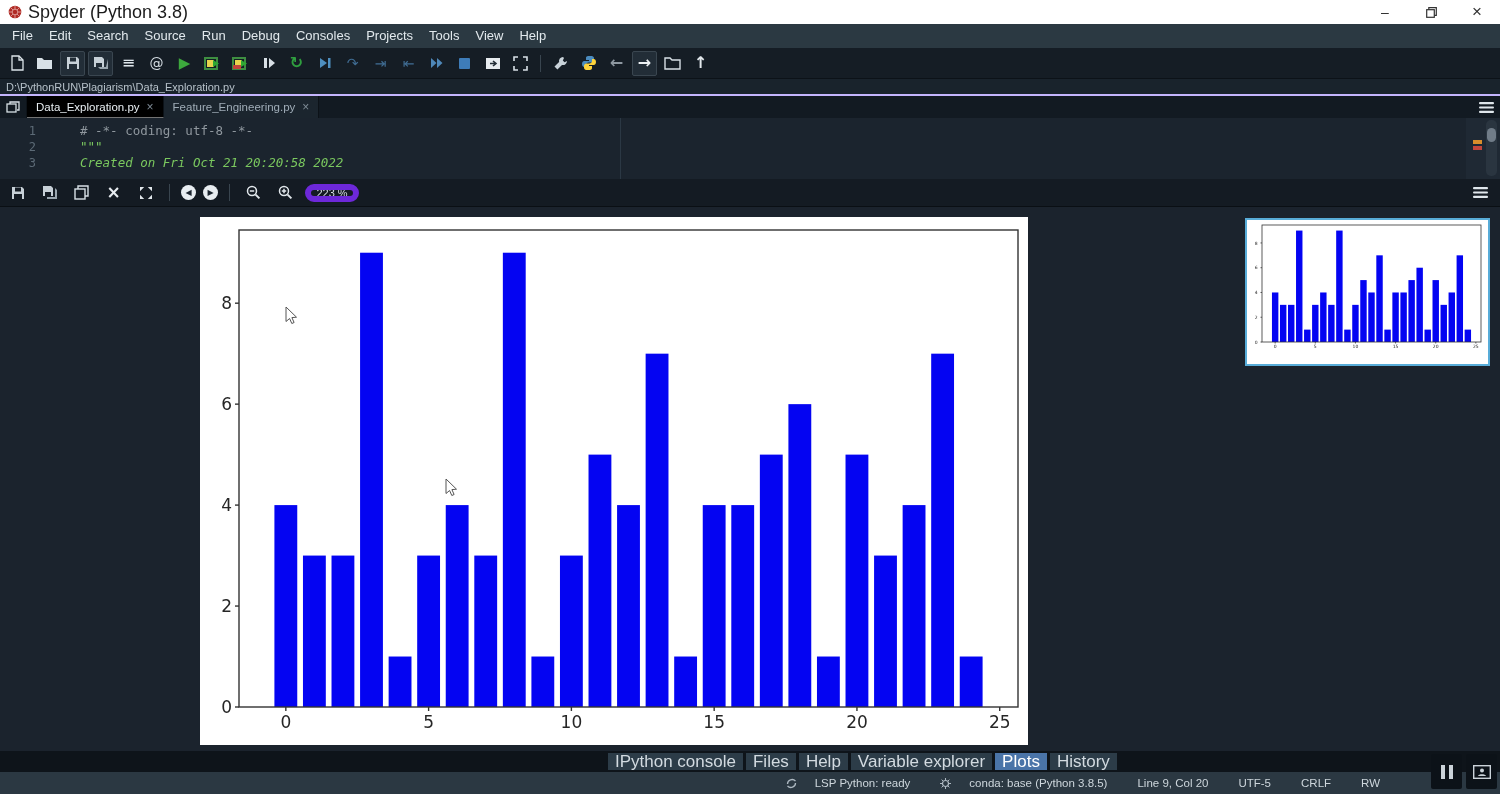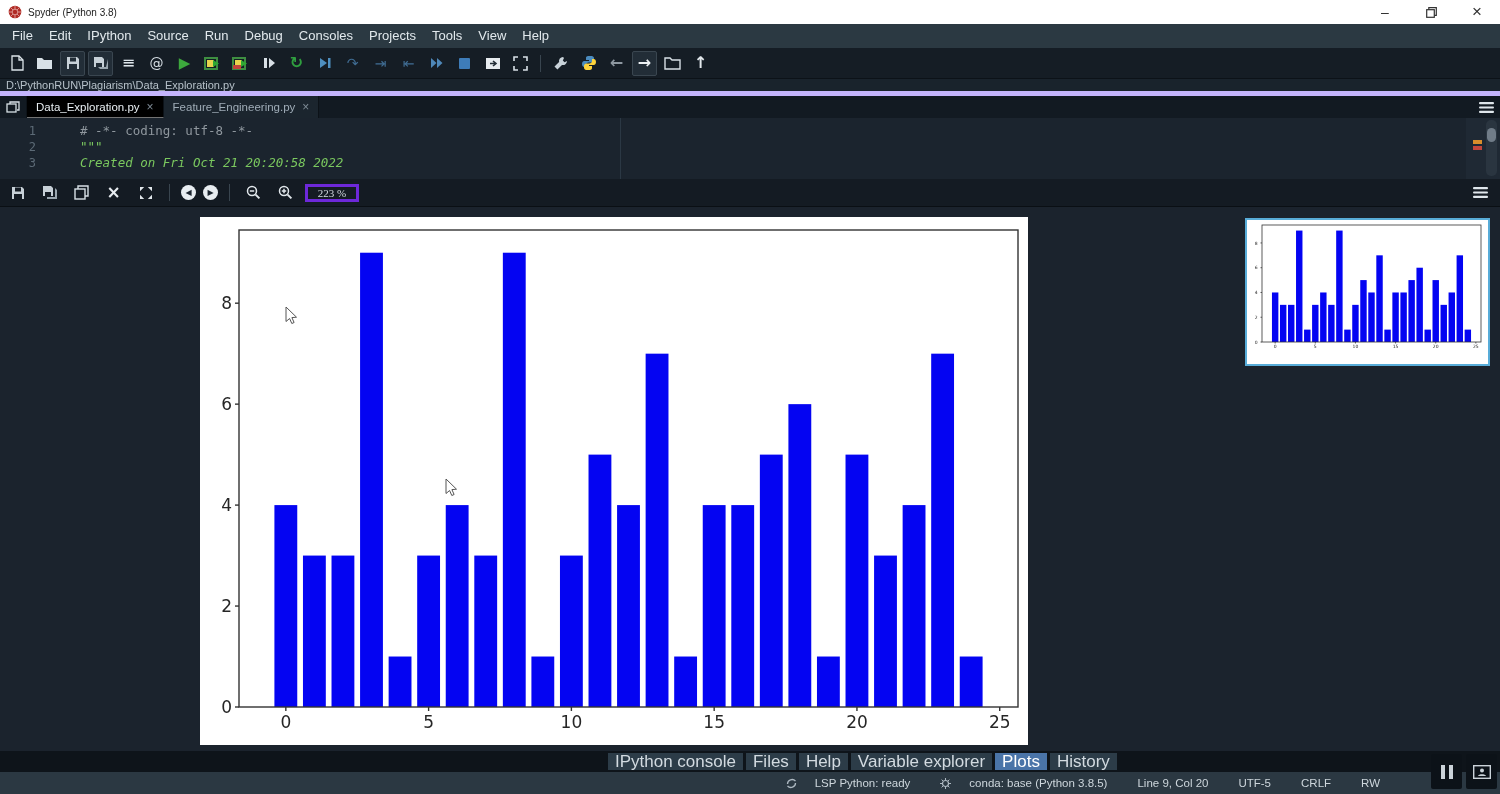--- a/index.html
+++ b/index.html
@@ -2,39 +2,39 @@
 <html><head>
 <meta charset="utf-8">
 <style>
   *{margin:0;padding:0;box-sizing:border-box}
   html,body{width:1500px;height:794px;overflow:hidden}
   body{font-family:"Liberation Sans",sans-serif;background:#1B232D;position:relative;color:#D9E1E7}
 
   
   .titlebar{height:24px;background:#FFFFFF;display:flex;align-items:center;color:#1B1B1B}
   .titlebar .logo{margin:0 6px 0 8px;display:flex}
-  .titlebar .wtitle{font-size:10px}
+  .titlebar .wtitle{font-size:18px}
   .win-controls{margin-left:auto;display:flex;height:100%}
   .win-btn{width:46px;height:100%;display:flex;align-items:center;justify-content:center;color:#333;font-size:14px}
   .win-btn.close{font-size:17px}
 
   
   .menubar{height:24px;background:#2B3942;display:flex;align-items:center;padding-left:4px}
   .menu-item{padding:0 8px;font-size:13px;color:#E2E9ED;line-height:24px}
 
   
   .toolbar{height:31px;background:#151D25;display:flex;align-items:center;gap:3px;padding:0 6px 0 4px;border-bottom:1px solid #0C1218}
   .tbtn{min-width:25px;height:25px;display:flex;align-items:center;justify-content:center;border-radius:2px}
   .tbtn.boxed{background:#222D37;border:1px solid #3A4650}
   .g{font-family:"DejaVu Sans",sans-serif;line-height:1}
   .tsep{width:1px;height:17px;background:#39454F;margin:0 4px}
   .wd-input{flex:1;height:20px;background:#10161C;border:1px solid #2A343E;border-radius:2px;color:#C9D2D9;font-size:11px;padding:0 7px;font-family:"Liberation Sans",sans-serif;margin:0 6px}
 
   
-  .breadcrumb{height:17px;background:#19232C;display:flex;align-items:center;padding-left:6px;font-size:11px;color:#B6C1C9;border-bottom:5px solid #c4b5fd}
+  .breadcrumb{height:17px;background:#19232C;display:flex;align-items:center;padding-left:6px;font-size:11px;color:#B6C1C9;border-bottom:2px solid #c4b5fd}
 
   
   .tabbar{height:22px;background:#121A22;display:flex;align-items:stretch}
   .tabbar .corner-ic{width:27px;display:flex;align-items:center;justify-content:center;border-right:1px solid #0C1218}
   .tab{display:flex;align-items:center;gap:7px;padding:0 9px;font-size:11.5px;color:#9FACB7;background:#1B252E;border-right:1px solid #0C1218}
   .tab.active{background:#000000;color:#E9EFF3;border-bottom:1px solid #737373}
   .tab-close{color:#7E8B96;font-size:12px}
   .hamburger{margin-left:auto;display:flex;align-items:center;justify-content:center;width:28px}
 
   
@@ -49,21 +49,21 @@
   .edit-scroll{position:absolute;right:0;top:0;width:34px;height:100%;background:#1F2934}
   .scroll-track{position:absolute;right:3px;top:2px;width:11px;height:56px;background:#2A3540;border-radius:5px}
   .scroll-thumb{position:absolute;right:4px;top:10px;width:9px;height:14px;background:#707C88;border-radius:5px}
   .mk{position:absolute;right:18px;width:9px;height:4px}
   .mk.orange{top:22px;background:#D98E2B}
   .mk.red{top:28px;background:#C3463C}
 
   
   .ptoolbar{height:28px;background:#141B23;display:flex;align-items:center;gap:7px;padding:0 6px 0 5px;border-bottom:1px solid #0A0F14}
   .circbtn{width:15px;height:15px;border-radius:50%;background:#E8EDF1;color:#1B242E;font-size:8px;display:flex;align-items:center;justify-content:center;font-family:"DejaVu Sans",sans-serif}
-  .zoom-input{width:54px;height:18px;background:transparent;border:3px solid #6d28d9;border-radius:0;color:#D5DCE2;font-size:11px;text-align:center;font-family:Liberation Serif, serif}
+  .zoom-input{width:54px;height:18px;background:transparent;border:6px solid #6d28d9;border-radius:9px;color:#D5DCE2;font-size:11px;text-align:center;font-family:Liberation Sans, sans-serif}
 
   
   .plots{height:544px;background:#1B232D;position:relative}
   .figure{position:absolute;left:200px;top:10px;width:828px;height:528px;background:#fff}
   .thumb{position:absolute;left:1245px;top:11px;width:245px;height:148px;background:#fff;border:2px solid #58ACD8}
   .cursor{position:absolute;z-index:5}
 
   
   .btabs{height:21px;background:#0E141A;display:flex;align-items:center;gap:3px;padding-left:608px}
   .btab{background:#2C3C48;color:#D2DAE0;font-size:17px;padding:2px 7px;line-height:13px}
@@ -99,21 +99,21 @@
           <path d="M2.8 2.7V.7h7.5v7.6h-2" fill="none" stroke="#333" stroke-width="1.2"></path>
         </svg>
       </span>
     <span class="win-btn close">×</span>
   </div>
 </div>
 
 <div class="menubar" id="menubar">
     <span class="menu-item">File</span>
     <span class="menu-item">Edit</span>
-    <span class="menu-item">IPython</span>
+    <span class="menu-item">Search</span>
     <span class="menu-item">Source</span>
     <span class="menu-item">Run</span>
     <span class="menu-item">Debug</span>
     <span class="menu-item">Consoles</span>
     <span class="menu-item">Projects</span>
     <span class="menu-item">Tools</span>
     <span class="menu-item">View</span>
     <span class="menu-item">Help</span>
   </div>
 

